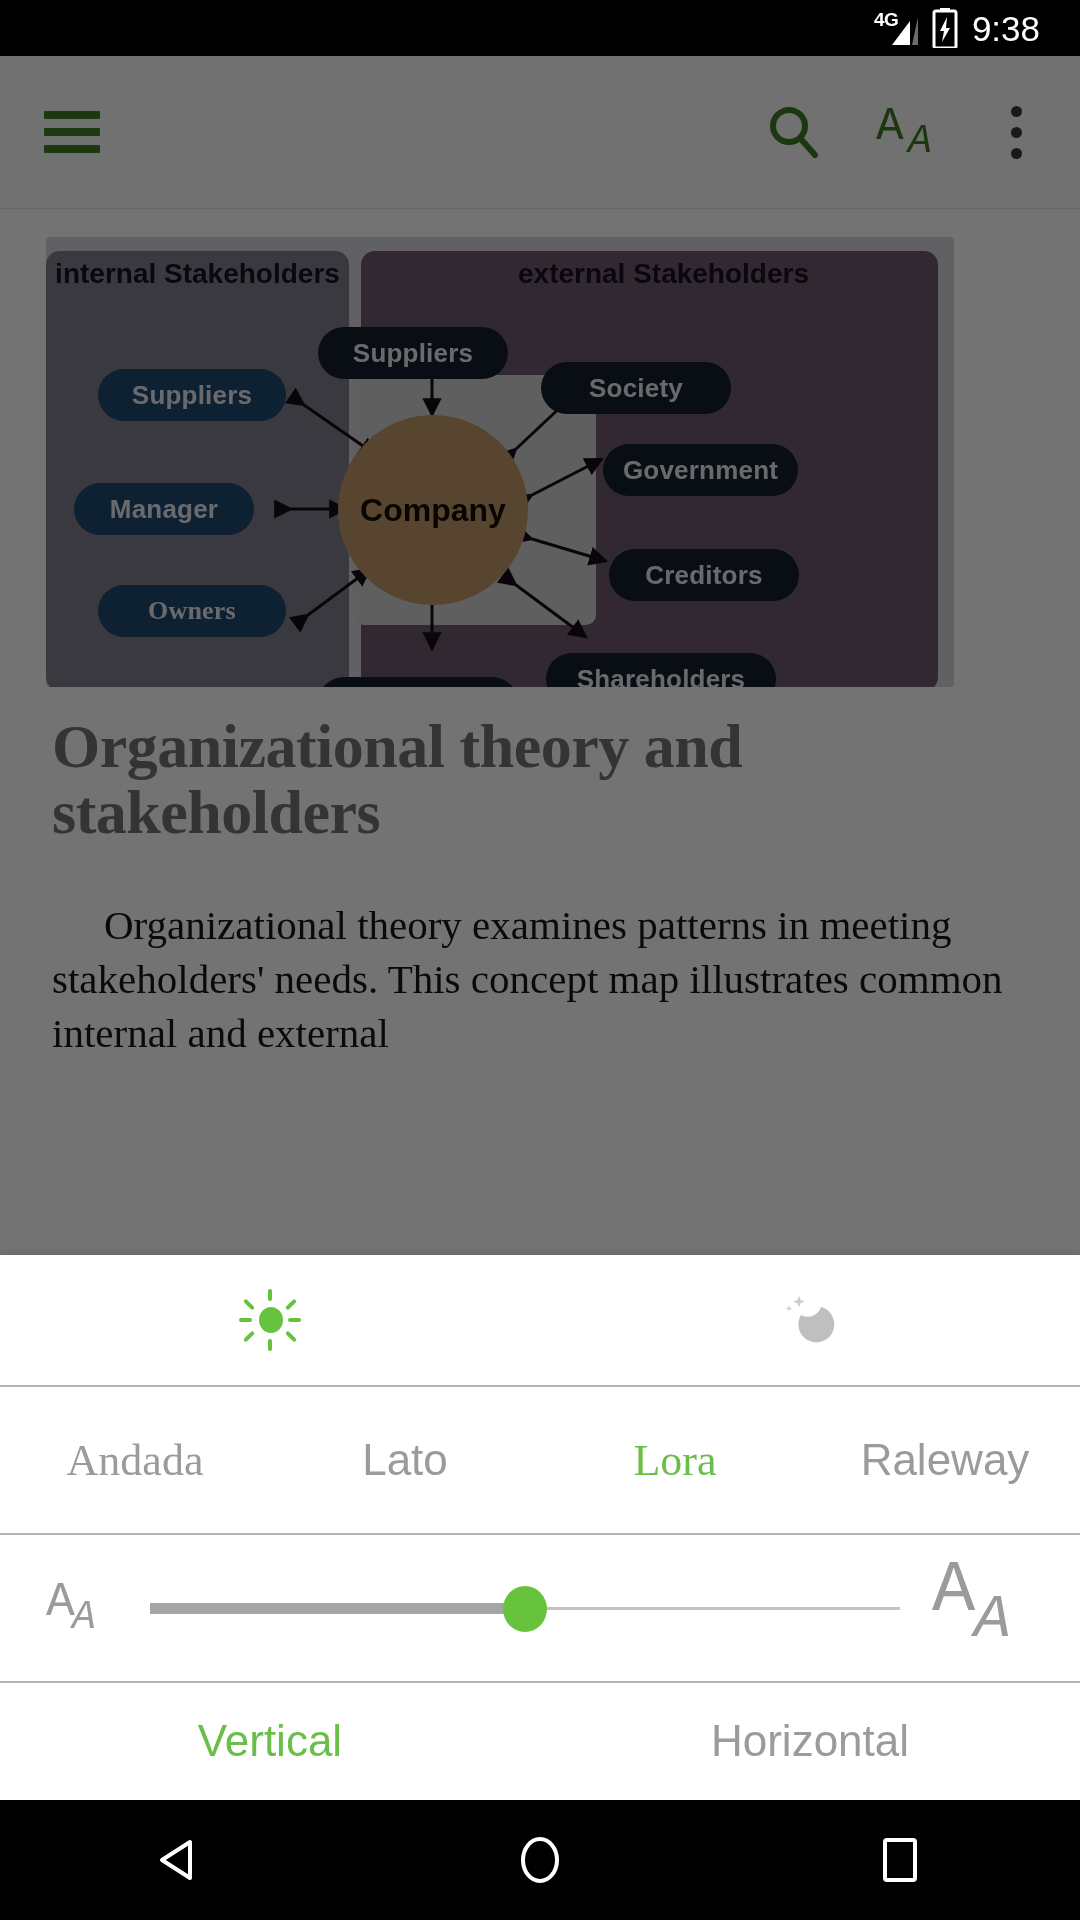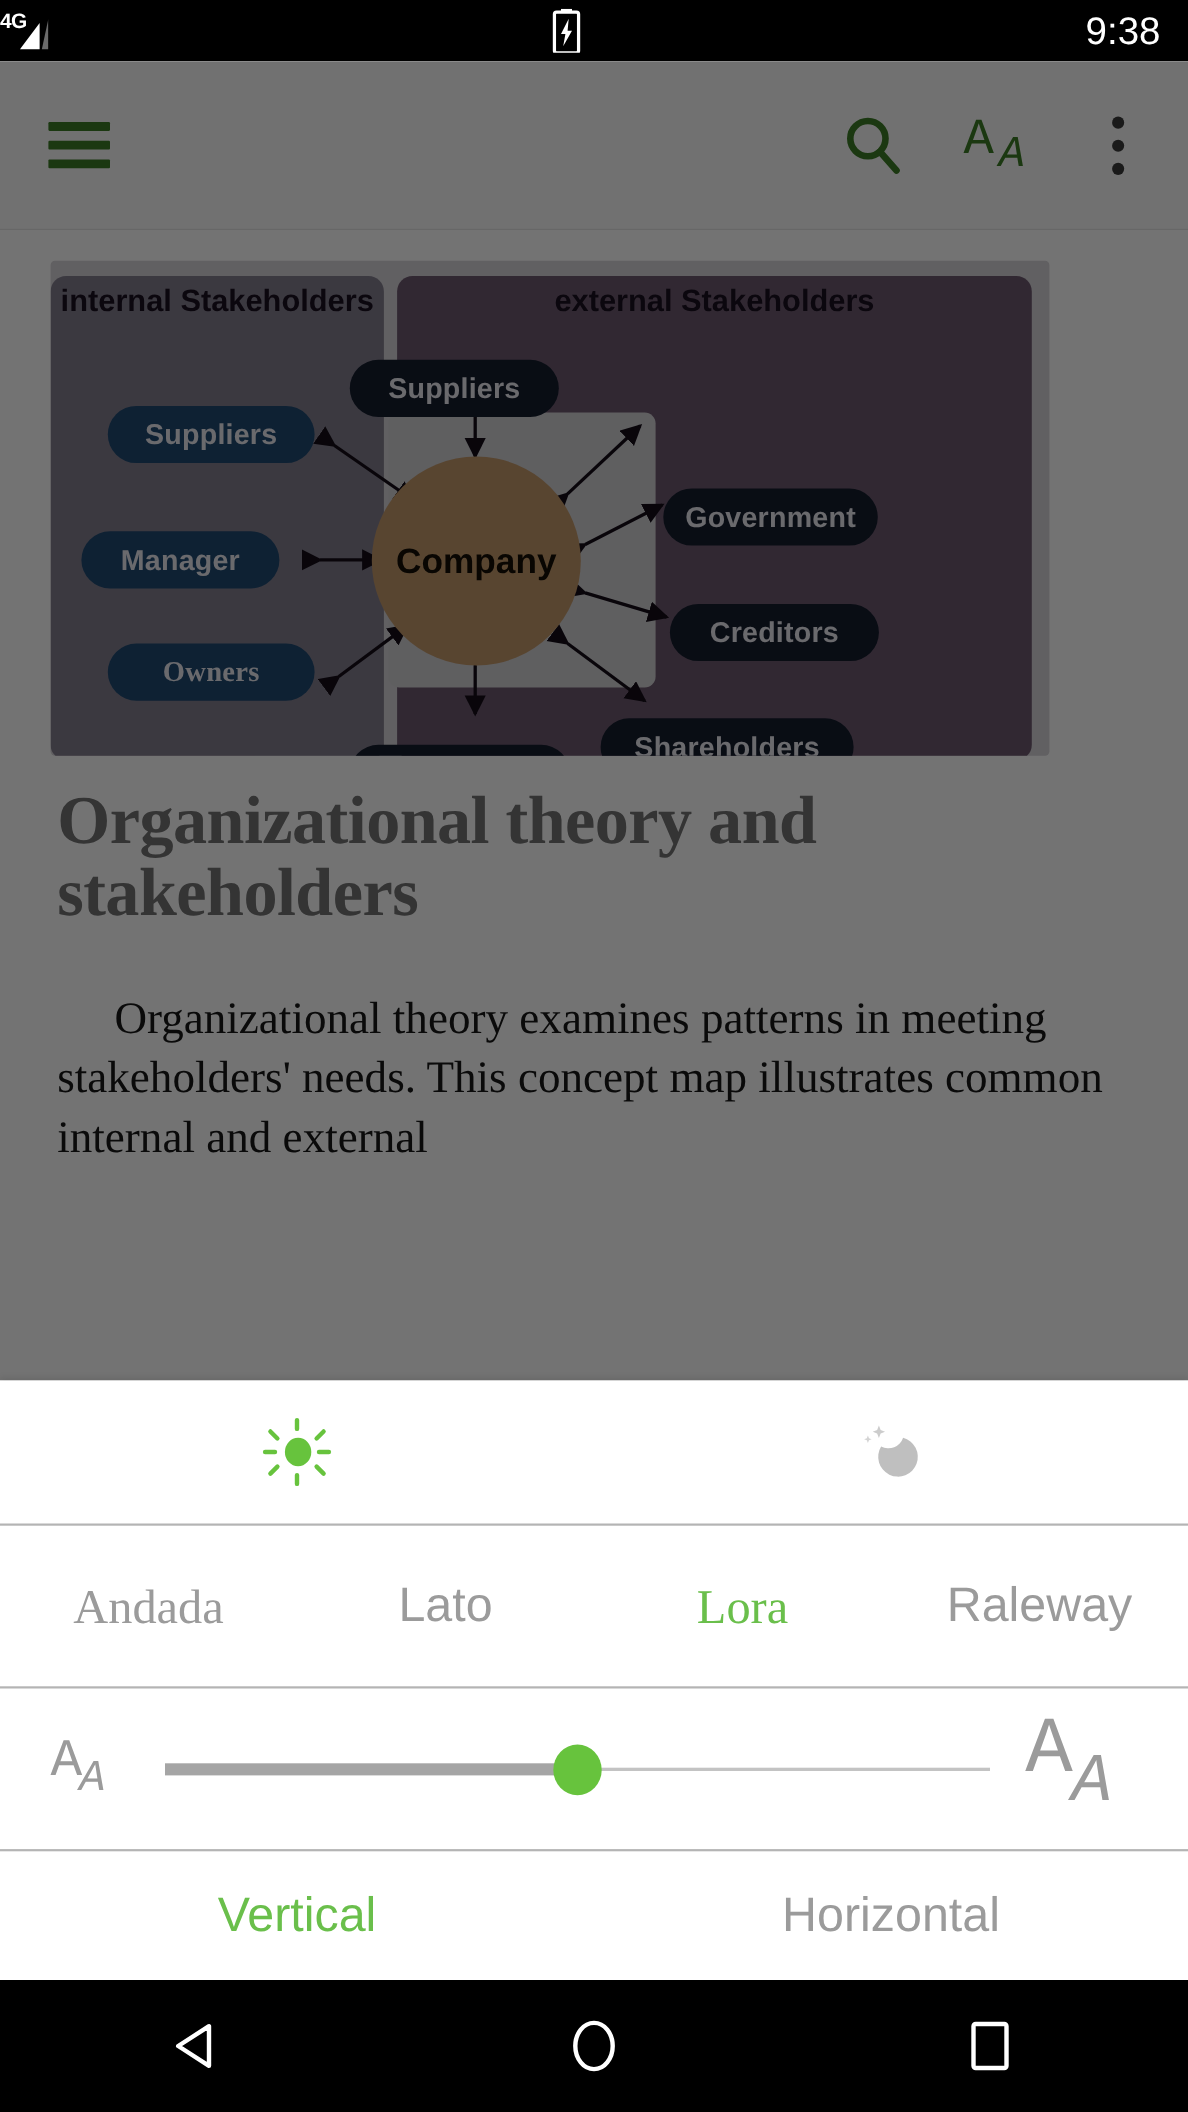--- a/index.html
+++ b/index.html
@@ -8,22 +8,22 @@
     background: #ffffff;
     font-family: "Liberation Sans", sans-serif;
     overflow: hidden;
   }
   #root { position: relative; width: 1080px; height: 1920px; overflow: hidden; background:#fff; }
 
   
   .statusbar {
     position: absolute; left: 0; top: 0; width: 1080px; height: 56px;
     background: #000; color: #fff;
-    display: flex; align-items: center; justify-content: space-between;
-    padding-right: 25px; gap: 14px;
+    display: flex; align-items: center; justify-content: flex-end;
+    padding-right: 40px; gap: 14px;
   }
   .sb-signal { position: relative; width: 44px; height: 38px; }
   .sb-4g {
     position: absolute; left: 0; top: 1px; font-size: 19px; font-weight: bold;
     color: #fff; letter-spacing: -0.5px; line-height: 1;
   }
   .sb-tri {
     position: absolute; right: 0; bottom: 2px; width: 26px; height: 28px;
   }
   .sb-batt { position: relative; width: 26px; height: 40px; }
@@ -84,21 +84,21 @@
   .panel-center {
     position: absolute; left: 307px; top: 138px; width: 243px; height: 250px;
     background: #d3d2d6; border-radius: 10px;
   }
   .panel-hdr {
     position: absolute; text-align: center; color: #1a1020;
     font-weight: bold; font-size: 28px; line-height: 1.18;
     font-family: "Liberation Sans", sans-serif;
   }
   .hdr-internal { left: 0; top: 20px; width: 303px; }
-  .hdr-external { left: 315px; top: 20px; width: 577px; }
+  .hdr-external { left: 329px; top: 20px; width: 577px; }
   .node {
     position: absolute; border-radius: 28px; color: #eceaf2;
     font-weight: bold; font-size: 26px;
     display: flex; align-items: center; justify-content: center;
     white-space: nowrap; letter-spacing: 0.2px;
     font-family: "Liberation Sans", sans-serif;
     height: 52px;
   }
   .node.blue { background: #1f4a72; }
   .node.dark { background: #141d2e; }
@@ -259,20 +259,21 @@
               <line x1="486" y1="302" x2="560" y2="324"></line>
               <line x1="470" y1="348" x2="540" y2="400"></line>
             </g>
           </svg>
 
           <div class="node blue" style="left:52px; top:132px; width:188px;">Suppliers</div>
           <div class="node blue" style="left:28px; top:246px; width:180px;">Manager</div>
           <div class="node blue" style="left:52px; top:348px; width:188px;font-family:Liberation Serif, serif;">Owners</div>
 
           <div class="node dark" style="left:272px; top:90px; width:190px;">Suppliers</div>
+          <div class="node dark" style="left:495px; top:125px; width:190px;">Society</div>
           <div class="node dark" style="left:557px; top:207px; width:195px;">Government</div>
           <div class="node dark" style="left:563px; top:312px; width:190px;">Creditors</div>
           <div class="node dark" style="left:500px; top:416px; width:230px;">Shareholders</div>
           <div class="node dark" style="left:272px; top:440px; width:200px;">Customers</div>
 
           <div class="company">Company</div>
         </div>
 
         <h1 class="art-title">Organizational theory and stakeholders</h1>
         <p class="art-body">Organizational theory examines patterns in meeting stakeholders' needs. This concept map illustrates common internal and external</p>

